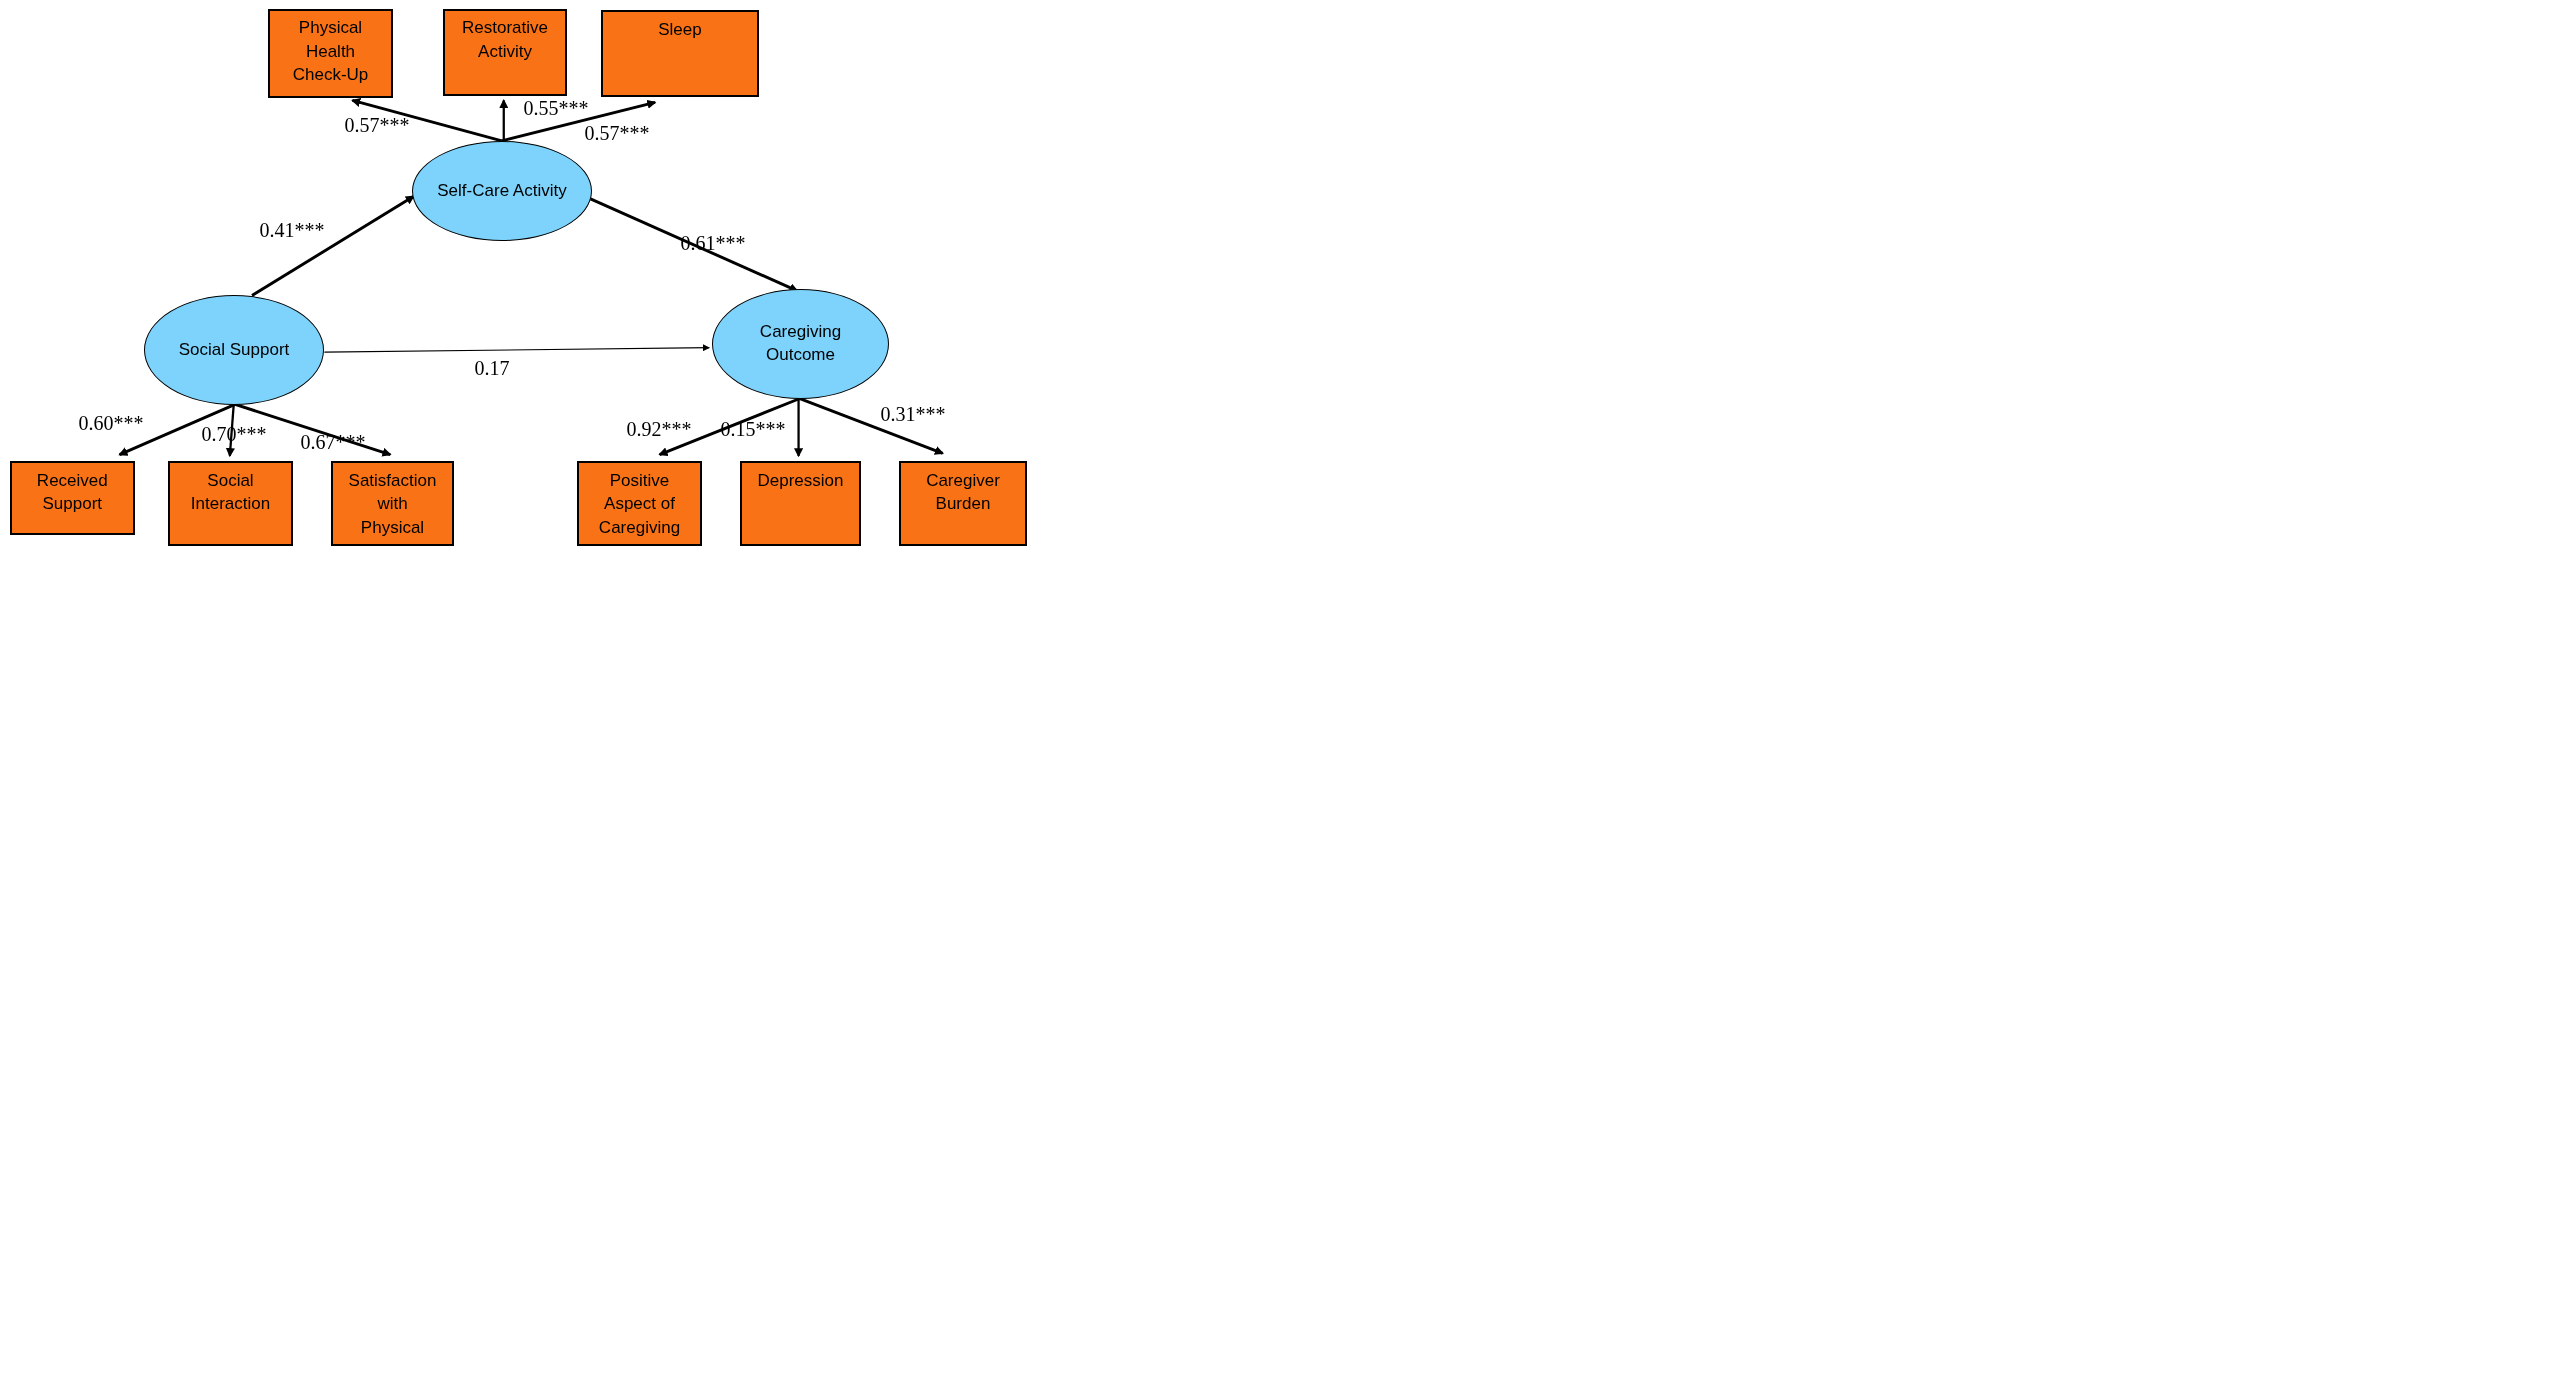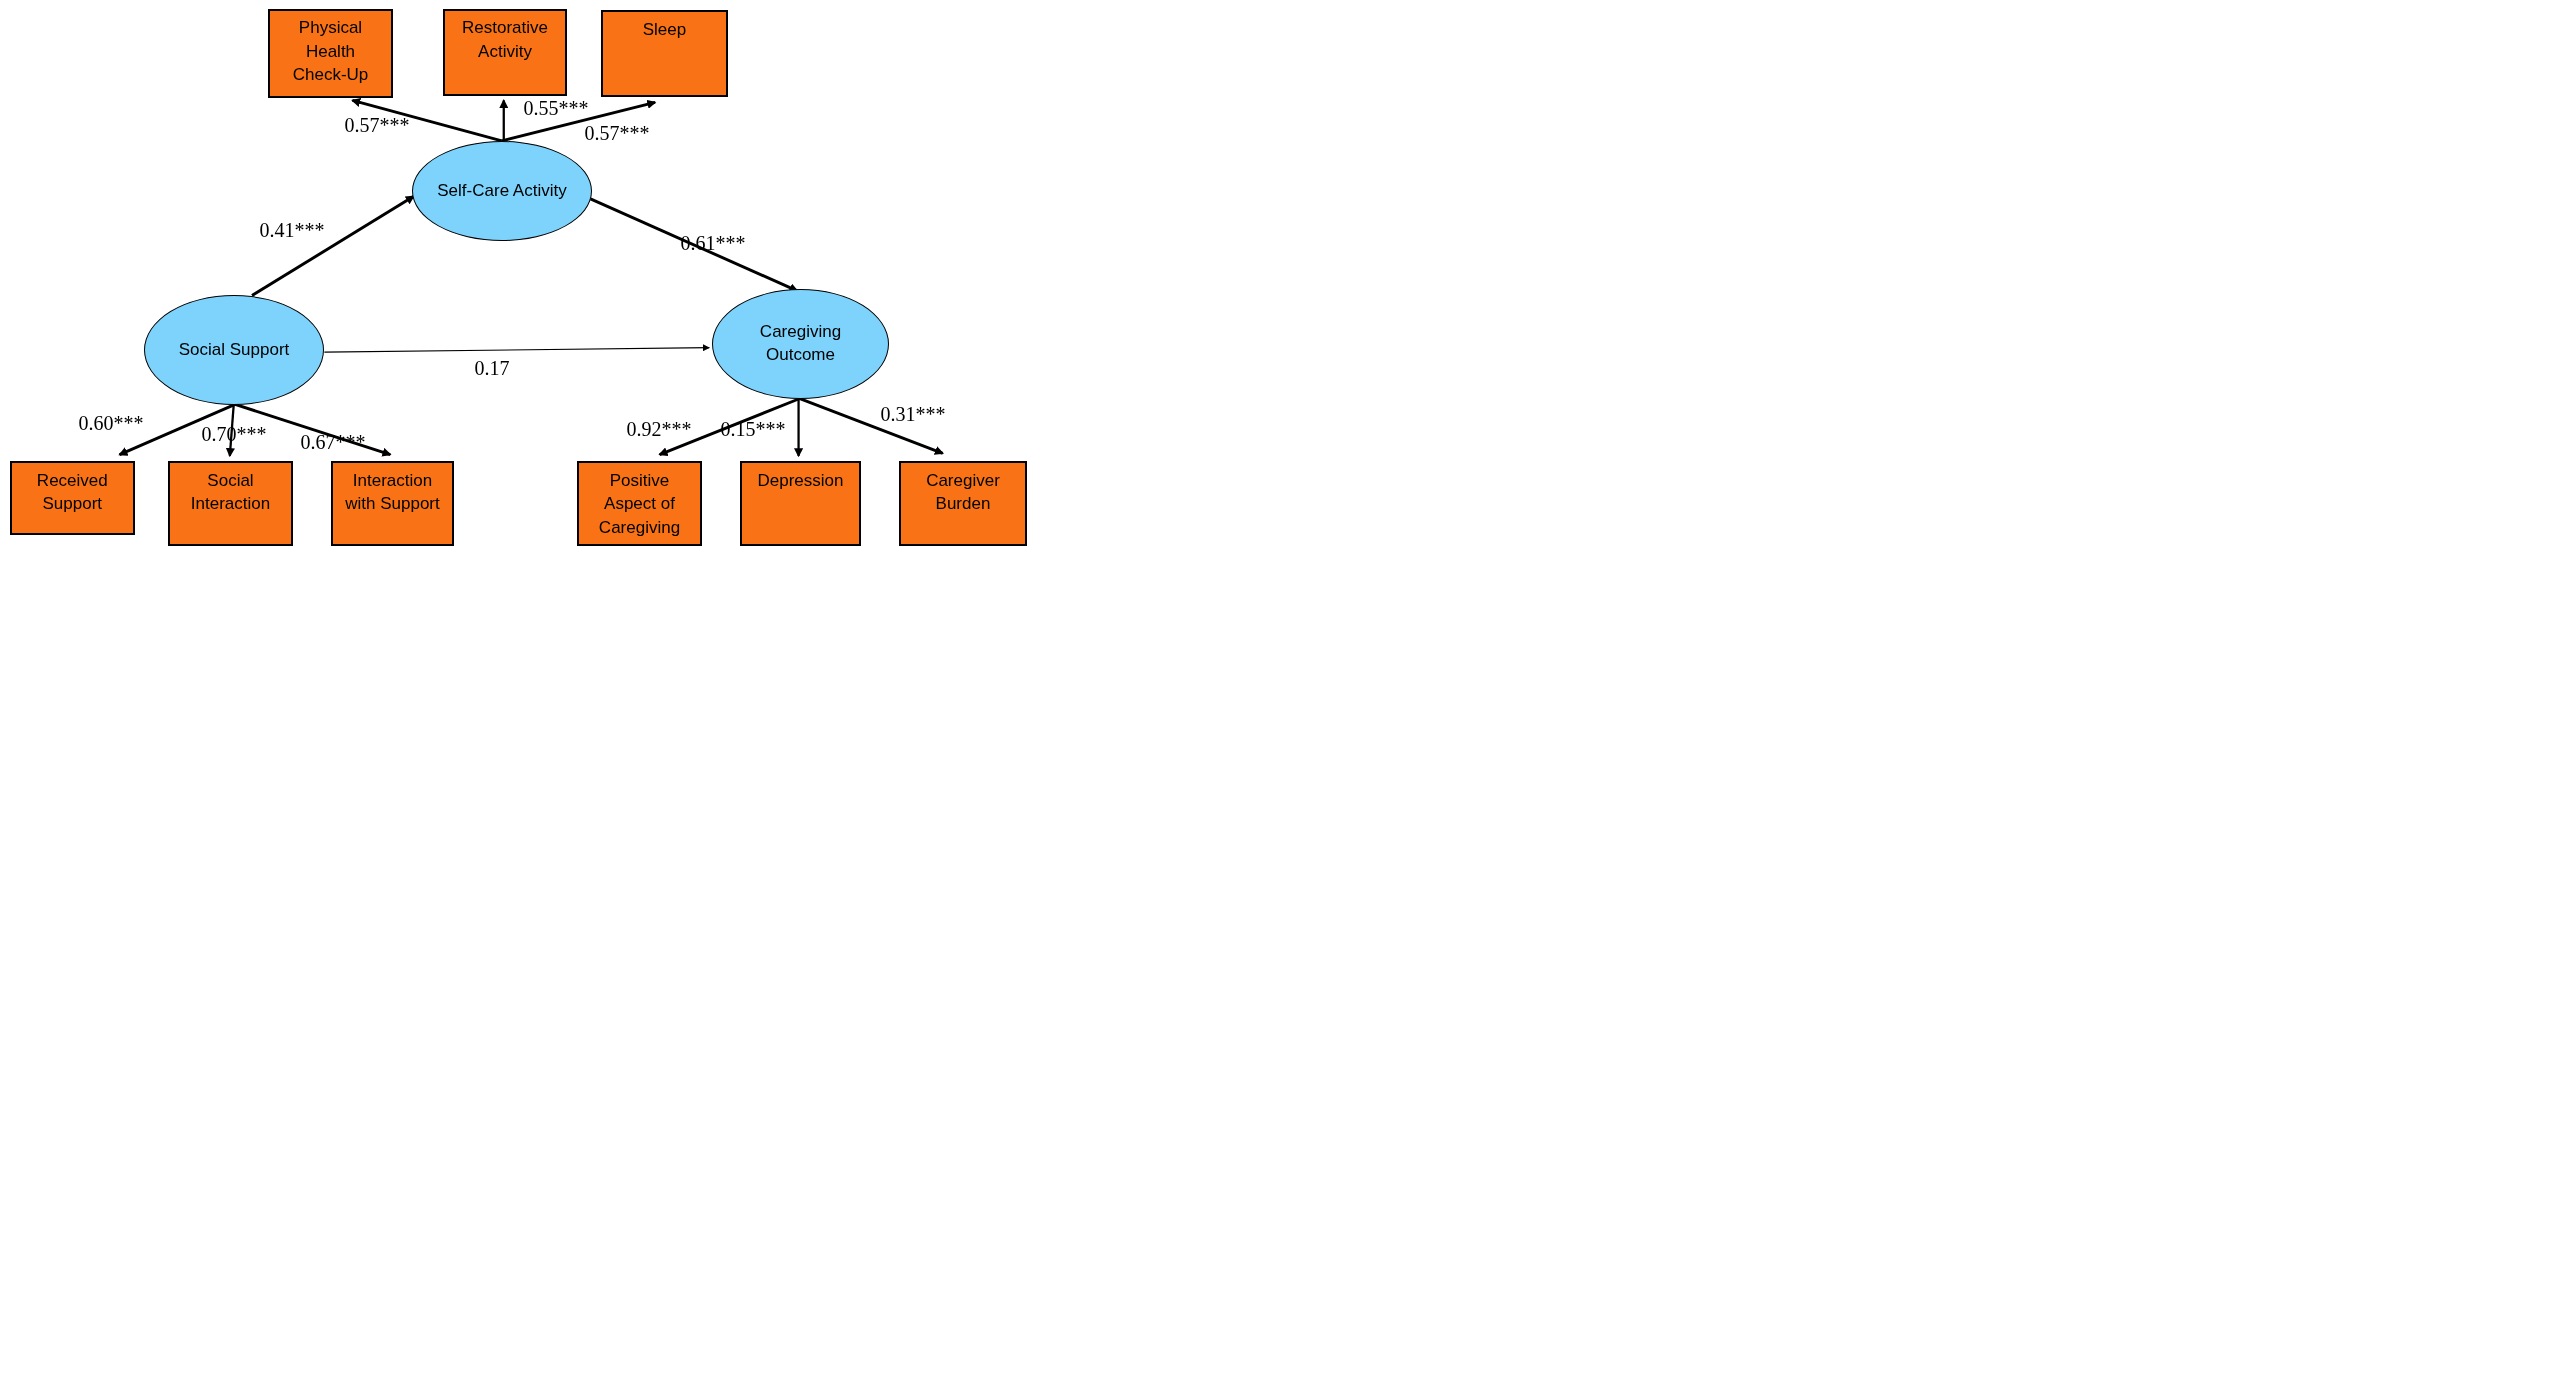--- a/index.html
+++ b/index.html
@@ -101,32 +101,32 @@
   <div class="ellipse" style="left:712px; top:289px; width:177px; height:110px;">
     <span class="lbl" style="width:98px;">Caregiving Outcome</span>
   </div>
 
   <div class="box" style="left:268px; top:8.5px; width:125px; height:89px;">
     <span class="lbl" style="width:80px;">Physical Health Check-Up</span>
   </div>
   <div class="box" style="left:443px; top:8.5px; width:124px; height:87px;">
     <span class="lbl" style="width:95px;">Restorative Activity</span>
   </div>
-  <div class="box" style="left:601px; top:10.4px; width:127px; height:87px;">
+  <div class="box" style="left:601px; top:10.4px; width:158px; height:87px;">
     <span class="lbl">Sleep</span>
   </div>
 
   <div class="box" style="left:9.8px; top:461px; width:125px; height:74px;">
     <span class="lbl" style="width:77px;">Received Support</span>
   </div>
   <div class="box" style="left:168px; top:461px; width:125px; height:85px;">
     <span class="lbl" style="width:91px;">Social Interaction</span>
   </div>
   <div class="box" style="left:331px; top:461px; width:123px; height:85px;">
-    <span class="lbl" style="width:98px;">Interaction with Support</span>
+    <span class="lbl" style="width:98px;">Satisfaction with Physical</span>
   </div>
   <div class="box" style="left:577px; top:461px; width:125px; height:85px;">
     <span class="lbl" style="width:86px;">Positive Aspect of Caregiving</span>
   </div>
   <div class="box" style="left:740px; top:461px; width:121px; height:85px;">
     <span class="lbl">Depression</span>
   </div>
   <div class="box" style="left:899px; top:461px; width:128px; height:85px;">
     <span class="lbl" style="width:85px;">Caregiver Burden</span>
   </div>

